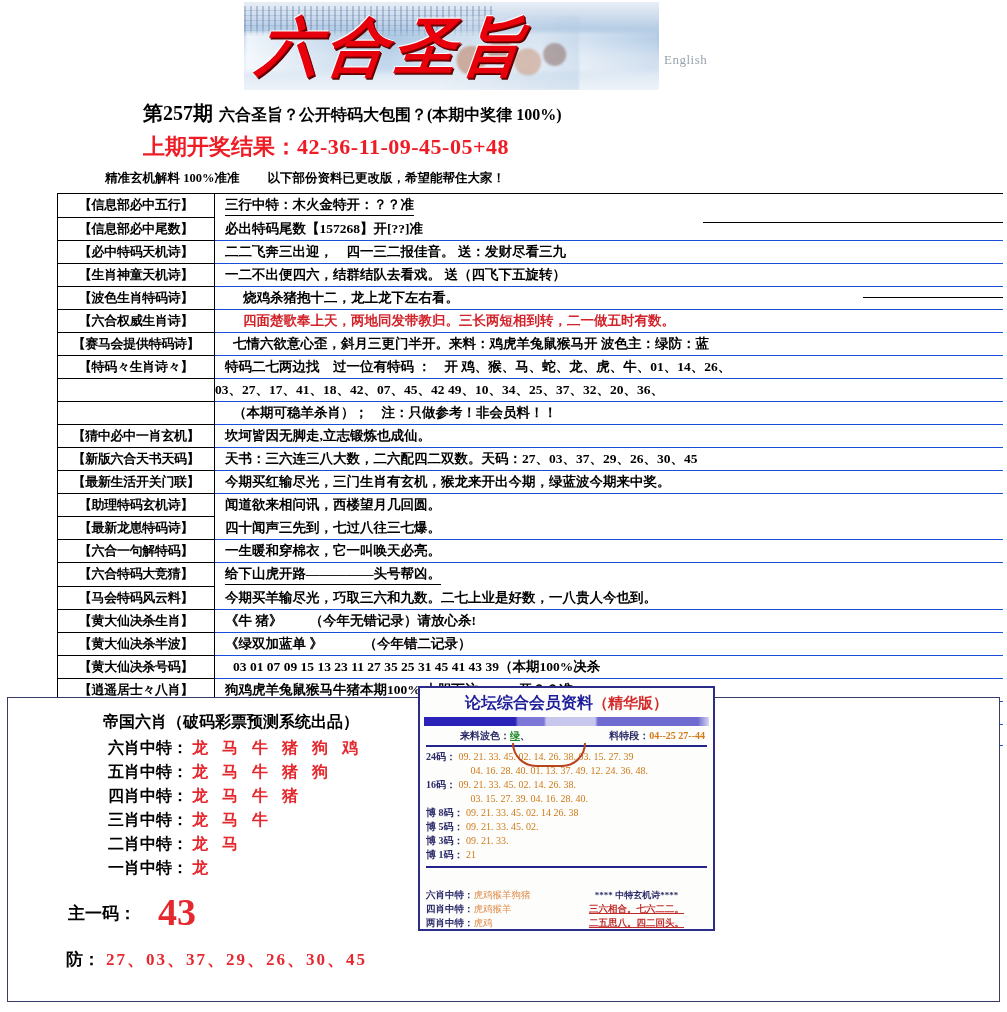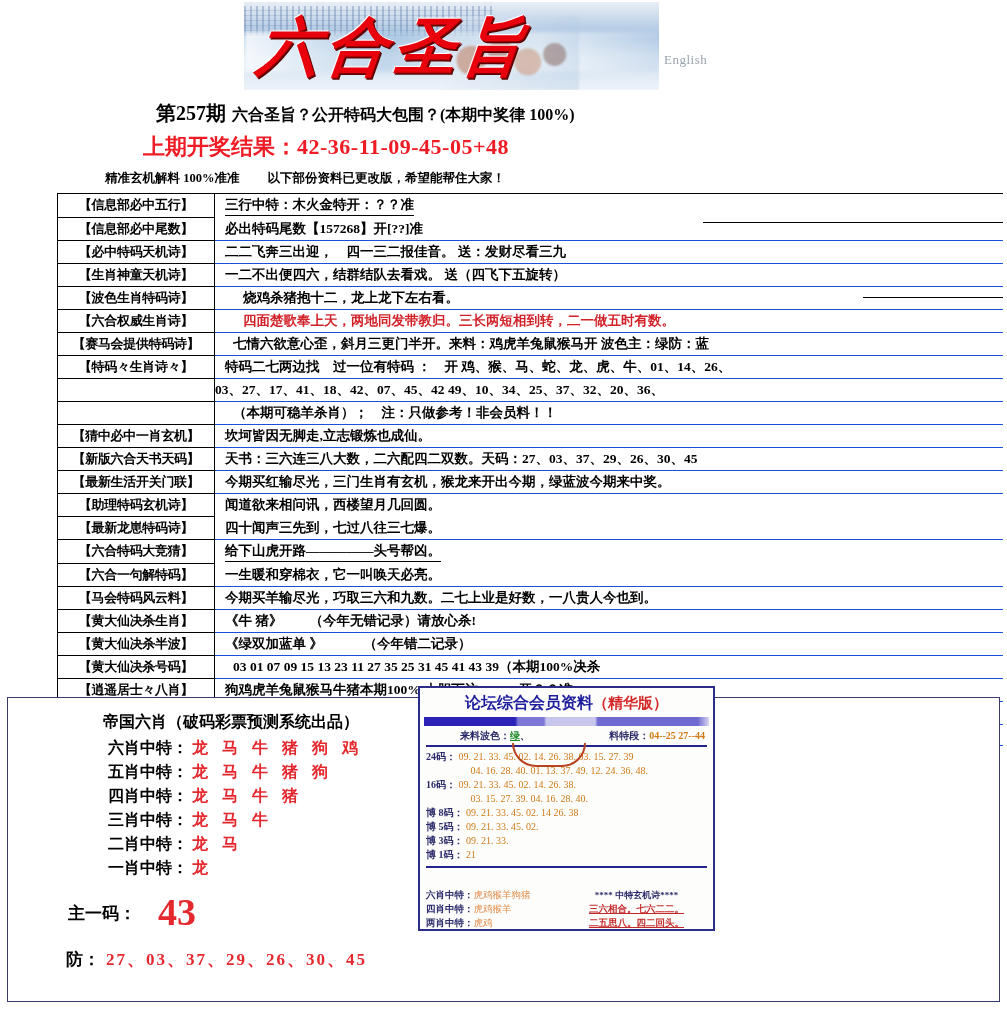--- a/index.html
+++ b/index.html
@@ -79,21 +79,21 @@
     position: absolute;
     left: 664px;
     top: 52px;
     font-family: "Liberation Serif", serif;
     font-size: 13px;
     color: #9aa3ae;
     letter-spacing: .5px;
   }
   .issue-line {
     position: absolute;
-    left: 156px;
+    left: 143px;
     top: 100px;
     white-space: nowrap;
     font-size: 18px;
     font-weight: bold;
   }
   .issue-line .issue-no { font-size: 20px; }
   .issue-line .issue-desc { font-size: 16px; margin-left: 6px; font-weight: bold; }
   .result-line {
     position: absolute;
     left: 143px;
@@ -370,26 +370,26 @@
     </div>
     <div class="row">
       <div class="label-cell">【助理特码玄机诗】</div>
       <div class="value-cell" style="border-bottom: none;">闻道欲来相问讯，西楼望月几回圆。</div>
     </div>
     <div class="row">
       <div class="label-cell">【最新龙崽特码诗】</div>
       <div class="value-cell">四十闻声三先到，七过八往三七爆。</div>
     </div>
     <div class="row">
+      <div class="label-cell">【六合一句解特码】</div>
+      <div class="value-cell">一生暖和穿棉衣，它一叫唤天必亮。</div>
+    </div>
+    <div class="row">
       <div class="label-cell">【六合特码大竞猜】</div>
       <div class="value-cell" style="border-bottom: none;"><span class="ul-part">给下山虎开路—————头号帮凶。</span></div>
-    </div>
-    <div class="row">
-      <div class="label-cell">【六合一句解特码】</div>
-      <div class="value-cell">一生暖和穿棉衣，它一叫唤天必亮。</div>
     </div>
     <div class="row">
       <div class="label-cell">【马会特码风云料】</div>
       <div class="value-cell">今期买羊输尽光，巧取三六和九数。二七上业是好数，一八贵人今也到。</div>
     </div>
     <div class="row">
       <div class="label-cell">【黄大仙决杀生肖】</div>
       <div class="value-cell">《牛 猪》　　（今年无错记录）请放心杀!</div>
     </div>
     <div class="row">

